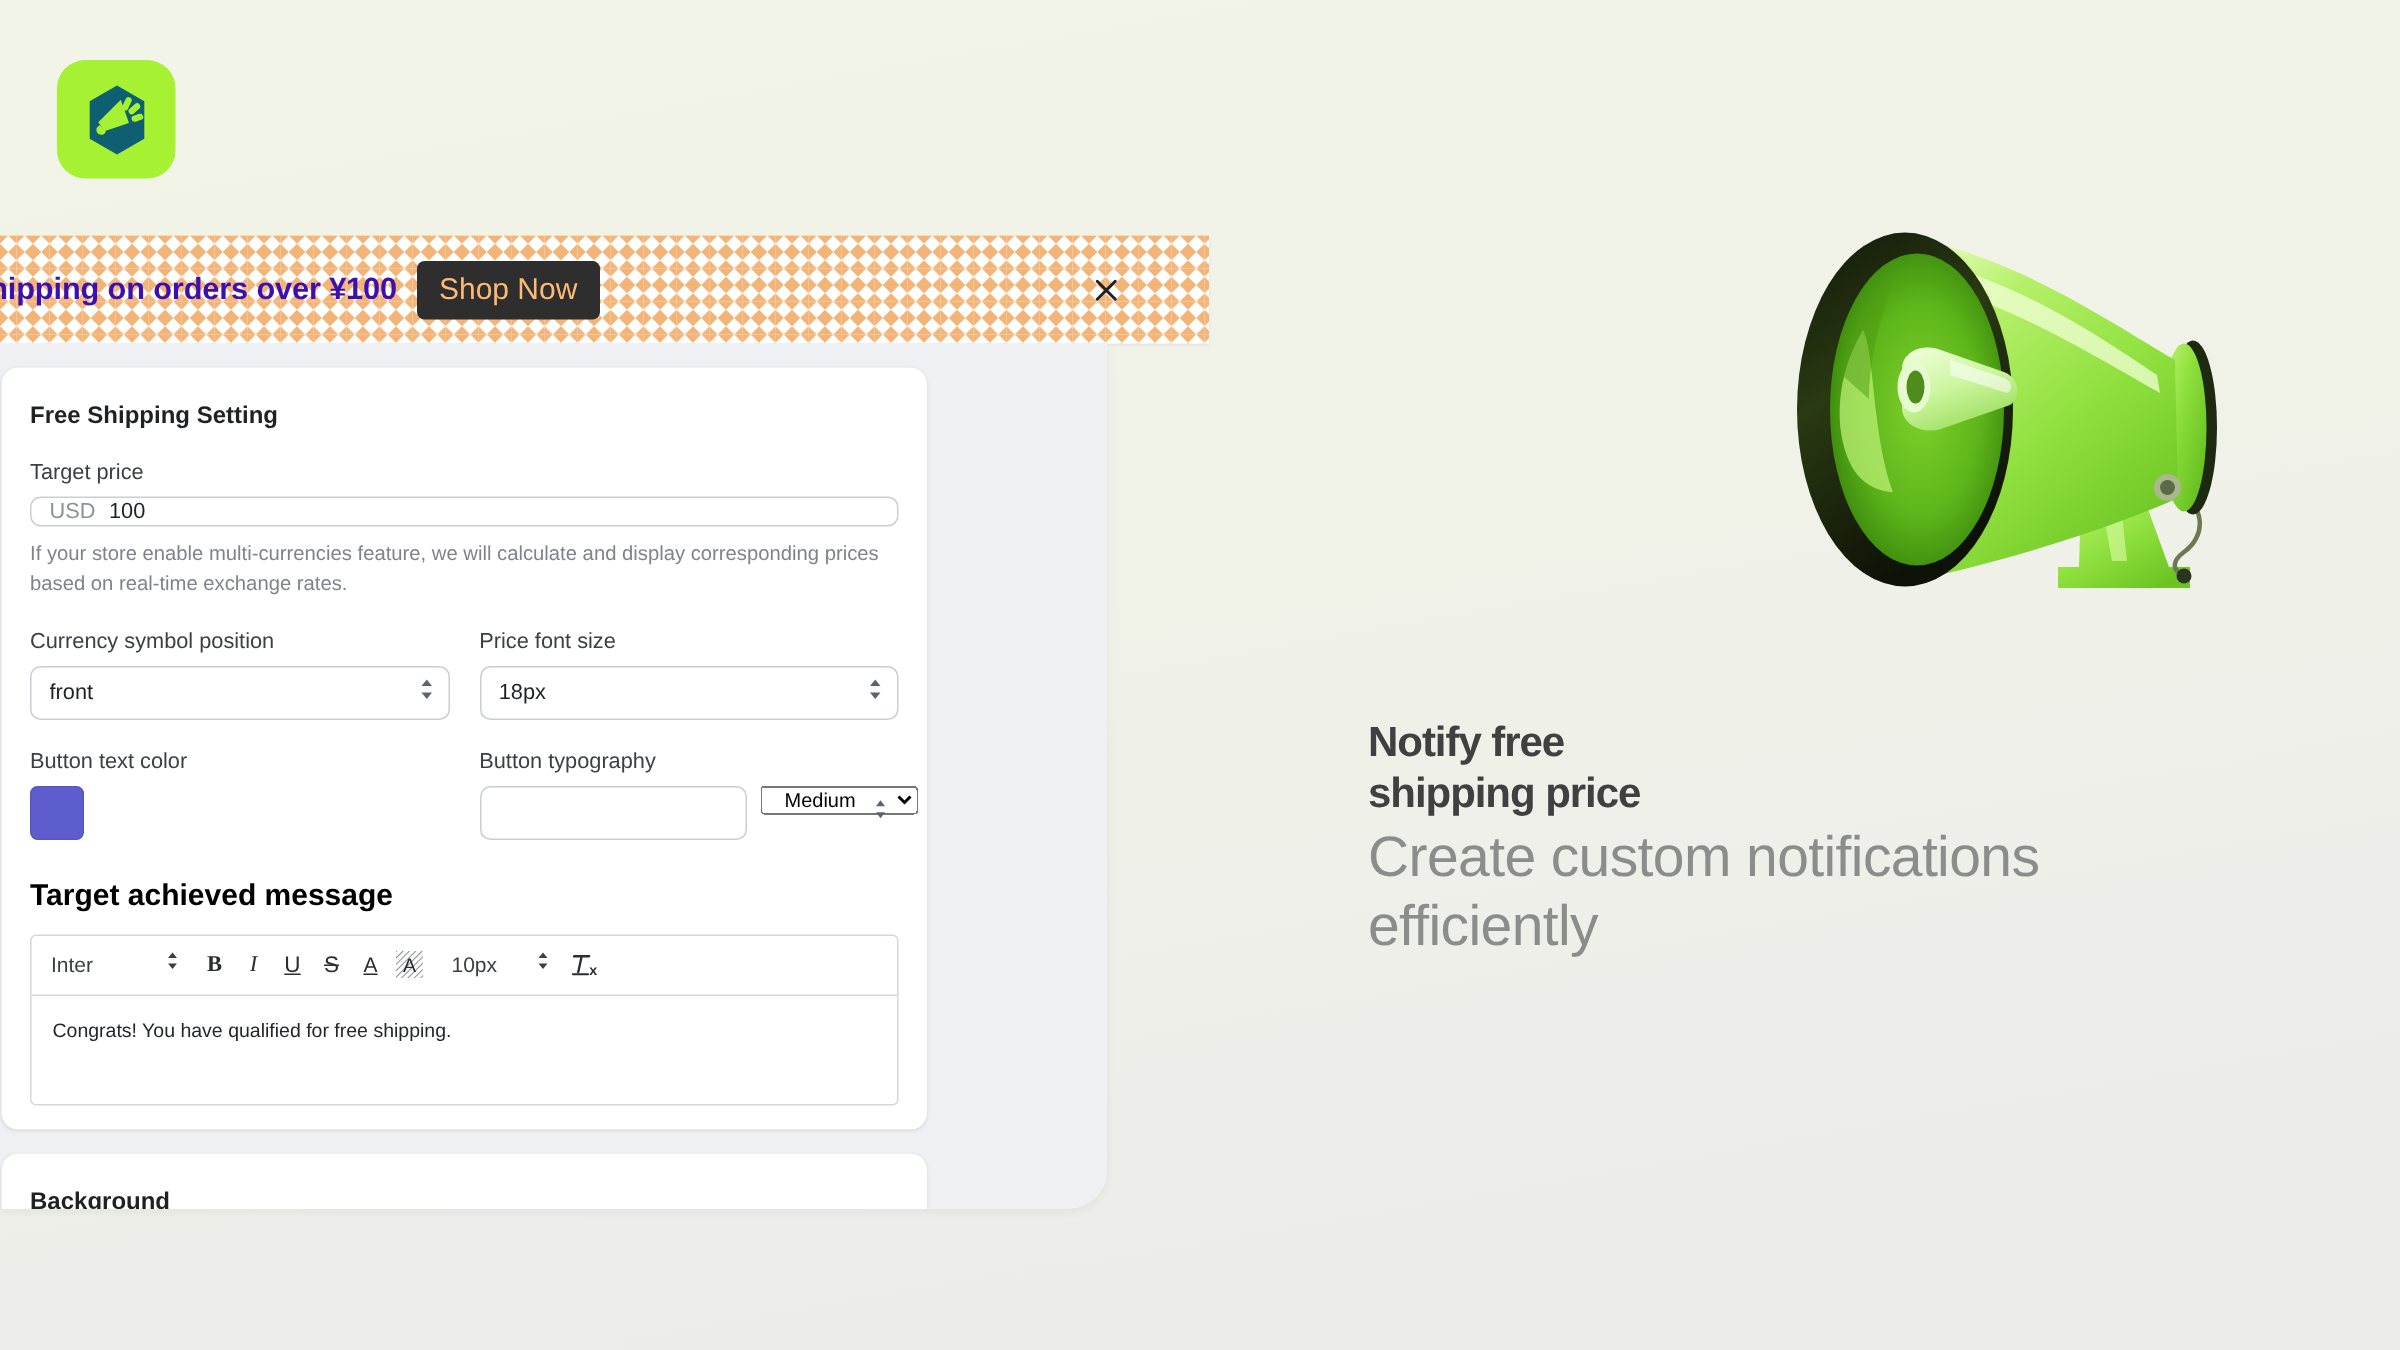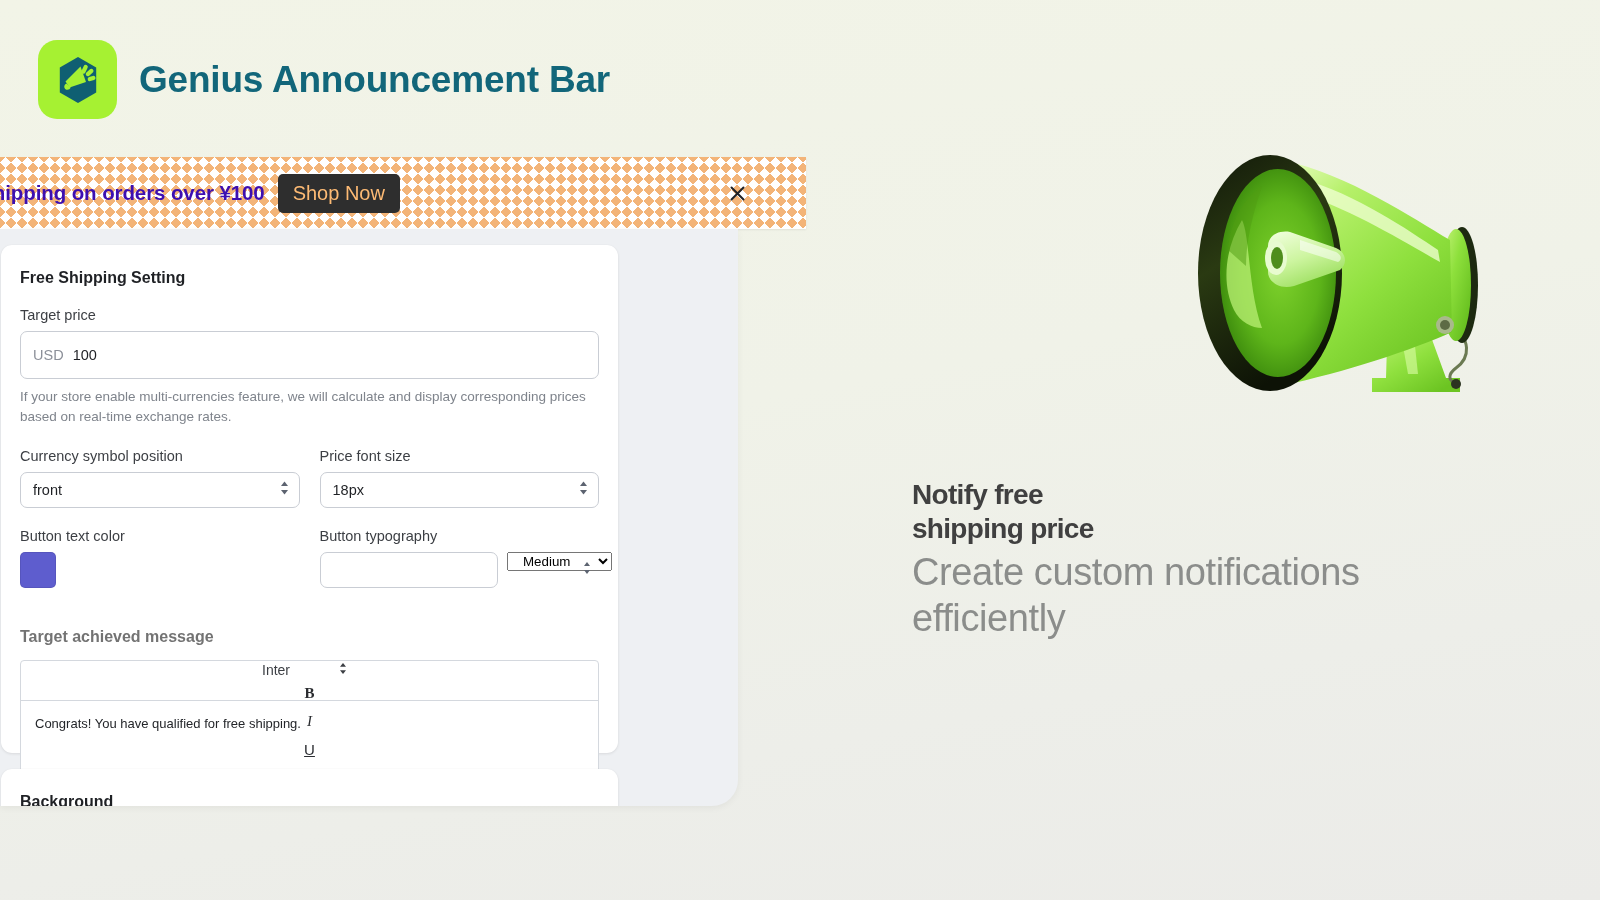--- a/index.html
+++ b/index.html
@@ -155,21 +155,21 @@
     font-size: 14.5px;
     color: #1f2125;
     padding: 0 12px;
   }
   .text-input::placeholder { color: #8c9099; }
 
   .price-input-wrap {
     display: flex;
     align-items: center;
     width: 100%;
-    height: 48px;
+    height: 20px;
     border: 1px solid #c9cdd4;
     border-radius: 7px;
     background: #ffffff;
     padding: 0 12px;
   }
   .price-currency {
     font-size: 14.5px;
     color: #8c9099;
     margin-right: 9px;
   }
@@ -238,40 +238,39 @@
   .color-hex-input { flex: 1; }
 
   .typography-row { display: flex; gap: 9px; align-items: center; }
   .typography-input { flex: 1; }
   .typography-weight { width: 92px; flex: none; position: relative; height: 36px; }
   .typography-weight select { padding: 0 24px 0 11px; }
   .typography-weight .chev-updown { right: 8px; }
 
   
   .subsection-title {
-    font-size: 16px;
+    font-size: 20px;
     font-weight: bold;
-    color: #737373;
-    margin-top: 40px;
+    color: #000000;
+    margin-top: 26px;
     margin-bottom: 14px;
   }
   .rte {
     border: 1px solid #d4d8de;
     border-radius: 4px;
     overflow: hidden;
     background: #fff;
   }
   .rte-toolbar {
     display: flex;
     align-items: center;
     height: 40px;
     border-bottom: 1px solid #d4d8de;
     padding: 0 13px;
     gap: 2px;
-    flex-direction: column;
   }
   .rte-font {
     display: flex;
     align-items: center;
     gap: 9px;
     margin-right: 10px;
     cursor: pointer;
   }
   .rte-font-name {
     font-size: 14px;
@@ -350,21 +349,20 @@
   <div class="brand-logo">
     <svg width="52" height="52" viewBox="0 0 52 52" aria-hidden="true">
       <path d="M26 3 L44.2 13.5 L44.2 38.5 L26 49 L7.8 38.5 L7.8 13.5 Z" fill="#0f5f72"></path>
       <path d="M13.5 27.5 L28.5 12.5 L34 28 L17.5 33.5 Z" fill="#a6f132"></path>
       <path d="M14.5 29.5 C12.2 30.4 11.5 33.2 13.2 34.9 C14.9 36.6 17.8 35.9 18.6 33.6 Z" fill="#a6f132"></path>
       <rect x="30.5" y="10.5" width="4.2" height="9.5" rx="2.1" transform="rotate(25 32.6 15.2)" fill="#a6f132"></rect>
       <rect x="35.5" y="14" width="4.2" height="9" rx="2.1" transform="rotate(48 37.6 18.5)" fill="#a6f132"></rect>
       <rect x="37.5" y="20.5" width="4.2" height="8" rx="2.1" transform="rotate(72 39.6 24.5)" fill="#a6f132"></rect>
     </svg>
   </div>
-  <div class="brand-title">Genius Announcement Bar</div>
 </div>
 
 <div class="announcement-bar">
   <div class="bar-inner">
     <span class="bar-message">Free shipping on orders over ¥100</span>
     <button class="bar-cta">Shop Now</button>
   </div>
   <button class="bar-close">
     <svg width="19" height="19" viewBox="0 0 19 19" aria-hidden="true">
       <path d="M3.5 3.5 L15.5 15.5 M15.5 3.5 L3.5 15.5" stroke="#1f2125" stroke-width="2" stroke-linecap="round"></path>

